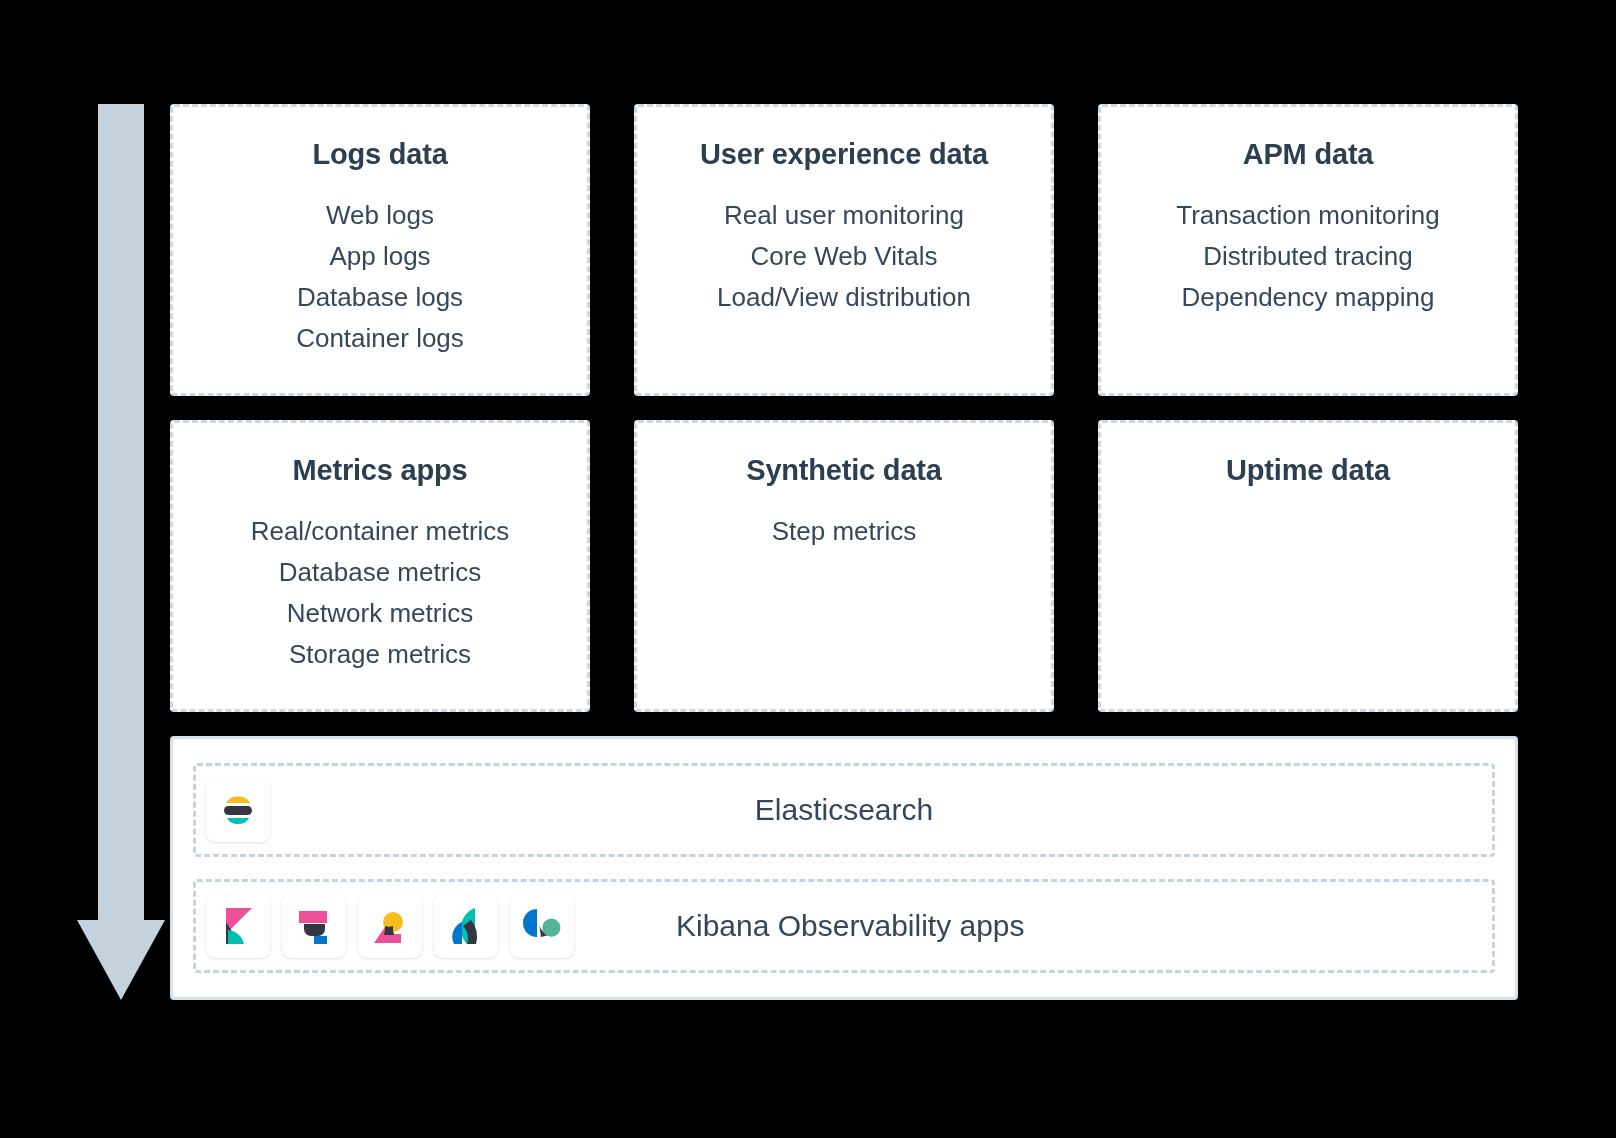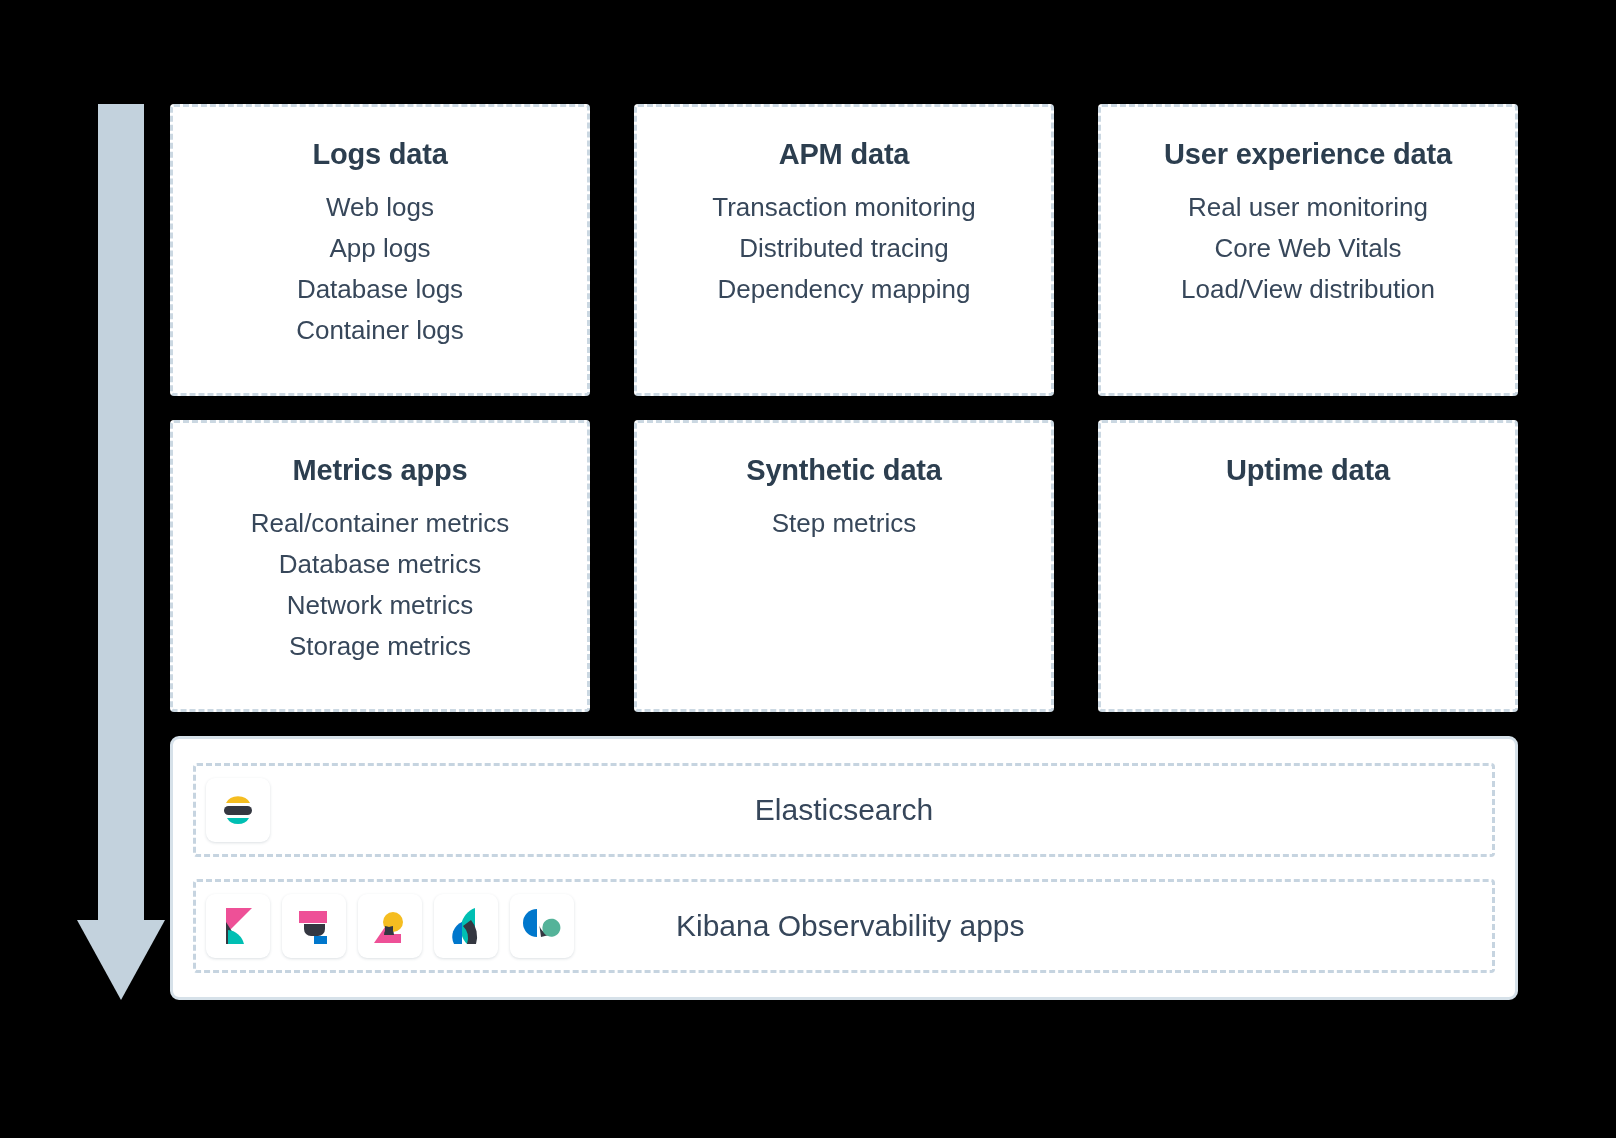--- a/index.html
+++ b/index.html
@@ -71,21 +71,21 @@
   .card-title {
     font-size: 29px;
     font-weight: 700;
     color: #2c3e4f;
     letter-spacing: -0.2px;
     line-height: 1.2;
     text-align: center;
   }
 
   .card-items {
-    margin-top: 16px;
+    margin-top: 24px;
     display: flex;
     flex-direction: column;
     align-items: center;
     gap: 2px;
   }
 
   .card-item {
     font-size: 26px;
     color: #37475a;
     line-height: 1.5;
@@ -95,21 +95,21 @@
 
   
   .platform {
     position: absolute;
     left: 170px;
     top: 736px;
     width: 1348px;
     height: 264px;
     background: #ffffff;
     border: 3px solid #d6e1e9;
-    border-radius: 9px;
+    border-radius: 4px;
     padding: 24px 20px;
     display: flex;
     flex-direction: column;
     gap: 22px;
   }
 
   .platform-row {
     position: relative;
     flex: 1;
     border: 3px dashed #c6d4e0;
@@ -167,34 +167,34 @@
       <div class="card-title">Logs data</div>
       <div class="card-items">
         <div class="card-item">Web logs</div>
         <div class="card-item">App logs</div>
         <div class="card-item">Database logs</div>
         <div class="card-item">Container logs</div>
       </div>
     </div>
 
     <div class="card">
+      <div class="card-title">User experience data</div>
+      <div class="card-items">
+        <div class="card-item">Real user monitoring</div>
+        <div class="card-item">Core Web Vitals</div>
+        <div class="card-item">Load/View distribution</div>
+      </div>
+    </div>
+
+    <div class="card">
       <div class="card-title">APM data</div>
       <div class="card-items">
         <div class="card-item">Transaction monitoring</div>
         <div class="card-item">Distributed tracing</div>
         <div class="card-item">Dependency mapping</div>
-      </div>
-    </div>
-
-    <div class="card">
-      <div class="card-title">User experience data</div>
-      <div class="card-items">
-        <div class="card-item">Real user monitoring</div>
-        <div class="card-item">Core Web Vitals</div>
-        <div class="card-item">Load/View distribution</div>
       </div>
     </div>
 
     <div class="card">
       <div class="card-title">Metrics apps</div>
       <div class="card-items">
         <div class="card-item">Real/container metrics</div>
         <div class="card-item">Database metrics</div>
         <div class="card-item">Network metrics</div>
         <div class="card-item">Storage metrics</div>

